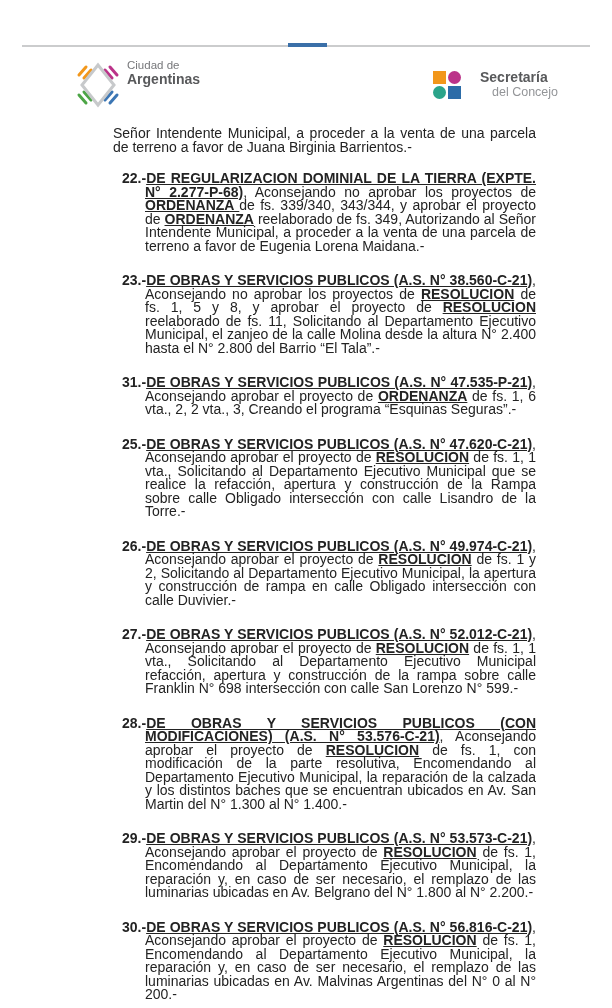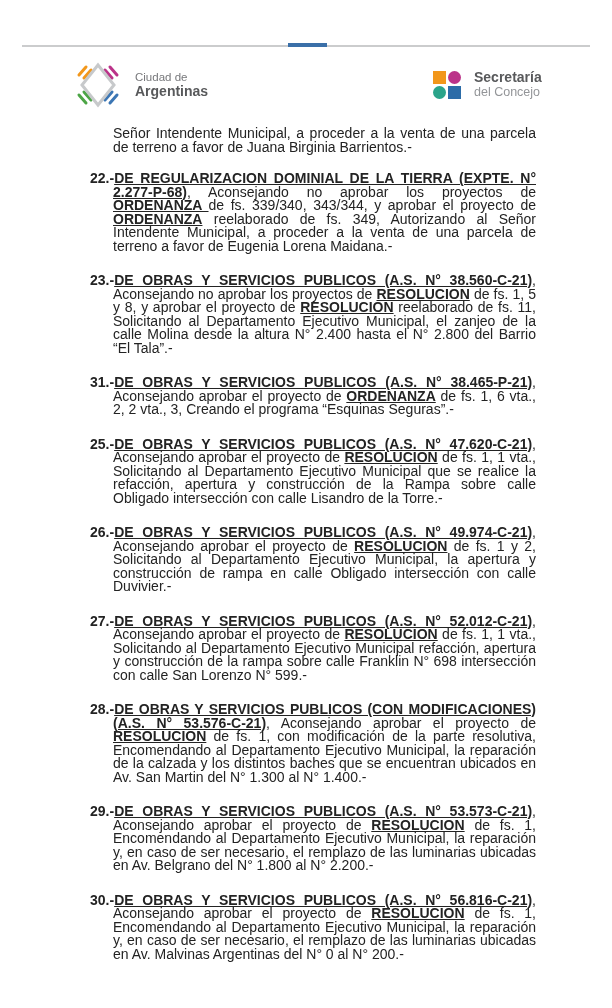--- a/index.html
+++ b/index.html
@@ -11,44 +11,44 @@
   }
   html,body{margin:0;padding:0;background:#e8e8e8;}
   .page{
     width:612px;height:1008px;background:#ffffff;position:relative;
     margin:0 auto;overflow:hidden;
     font-family:"Liberation Sans","DejaVu Sans",sans-serif;color:var(--text-dark);
   }
   .rule{position:absolute;left:22px;width:568px;top:45px;height:2px;background:var(--rule-gray);}
   .rule-accent{position:absolute;left:288px;top:43px;width:39px;height:4px;background:var(--rule-blue);}
 
-  .city-logo{position:absolute;left:76px;top:59px;display:flex;align-items:center;gap:15px;}
+  .city-logo{position:absolute;left:76px;top:59px;display:flex;align-items:flex-start;gap:7px;}
   .city-text .l1{font-size:11.5px;color:var(--logo-gray-mid);line-height:13px;}
   .city-text .l2{font-size:14px;font-weight:bold;color:var(--logo-gray-dark);line-height:15px;}
   .st-o{stroke:var(--logo-orange);} .st-m{stroke:var(--logo-magenta);}
   .st-g{stroke:var(--logo-green);} .st-b{stroke:var(--logo-blue);}
   .diamond-outline{stroke:var(--diamond-gray);stroke-width:3;fill:#ffffff;stroke-linejoin:miter;}
 
-  .council-logo{position:absolute;left:433px;top:70px;display:flex;align-items:center;gap:13px;}
+  .council-logo{position:absolute;left:433px;top:70px;display:flex;align-items:center;gap:19px;}
   .council-icon{display:grid;grid-template-columns:13px 13px;grid-template-rows:13px 13px;gap:2px;}
   .cell{display:block;width:13px;height:13px;}
   .cell.ci{border-radius:50%;}
   .cell.c-orange{background:var(--logo-orange);}
   .cell.c-magenta{background:var(--logo-magenta);}
   .cell.c-teal{background:var(--logo-teal);}
   .cell.c-dblue{background:var(--logo-darkblue);}
   .council-text .l1{font-size:14px;font-weight:bold;color:var(--logo-gray-dark);line-height:15px;}
-  .council-text .l2{font-size:12.5px;color:var(--logo-gray-light);line-height:14px;}
+  .council-text .l2{font-size:12.5px;color:var(--logo-gray-light);line-height:14px;margin-left:12px;}
 
   .content{
     position:absolute;left:90px;top:127px;width:446px;
     font-size:14px;line-height:13.5px;text-align:justify;
   }
   .intro{margin:0 0 18px 23px;}
-  .item{padding-left:23px;text-indent:-23px;margin-bottom:21px;}
+  .item{padding-left:23px;text-indent:-23px;margin-bottom:21px;margin-left:32px;}
   .item-number{font-weight:bold;}
   .seg-bu{font-weight:bold;text-decoration:underline;}
   .seg-n{font-weight:normal;}
 </style>
 </head>
 <body>
 
 <div class="page">
 
   <div class="rule"></div>
@@ -89,21 +89,21 @@
       <div class="l1">Secretaría</div>
       <div class="l2">del Concejo</div>
     </div>
   </div>
 
   <div class="content">
     <p class="intro"><span class="seg-n">Señor Intendente Municipal, a proceder a la venta de una parcela de terreno a favor de Juana Birginia Barrientos.-</span></p>
     <div>
         <div class="item"><span class="item-number">22.-</span><span class="seg-bu">DE REGULARIZACION DOMINIAL DE LA TIERRA (EXPTE. N° 2.277-P-68)</span><span class="seg-n">, Aconsejando no aprobar los proyectos de </span><span class="seg-bu">ORDENANZA </span><span class="seg-n">de fs. 339/340, 343/344, y aprobar el proyecto de </span><span class="seg-bu">ORDENANZA</span><span class="seg-n"> reelaborado de fs. 349, Autorizando al Señor Intendente Municipal, a proceder a la venta de una parcela de terreno a favor de Eugenia Lorena Maidana.-</span></div>
         <div class="item"><span class="item-number">23.-</span><span class="seg-bu">DE OBRAS Y SERVICIOS PUBLICOS (A.S. N° 38.560-C-21)</span><span class="seg-n">, Aconsejando no aprobar los proyectos de </span><span class="seg-bu">RESOLUCION</span><span class="seg-n"> de fs. 1, 5 y 8, y aprobar el proyecto de </span><span class="seg-bu">RESOLUCION</span><span class="seg-n"> reelaborado de fs. 11, Solicitando al Departamento Ejecutivo Municipal, el zanjeo de la calle Molina desde la altura N° 2.400 hasta el N° 2.800 del Barrio “El Tala”.-</span></div>
-        <div class="item"><span class="item-number">31.-</span><span class="seg-bu">DE OBRAS Y SERVICIOS PUBLICOS (A.S. N° 38.465-P-21)</span><span class="seg-n">, Aconsejando aprobar el proyecto de </span><span class="seg-bu">ORDENANZA</span><span class="seg-n"> de fs. 1, 6 vta., 2, 2 vta., 3, Creando el programa “Esquinas Seguras”.-</span></div>
+        <div class="item"><span class="item-number">31.-</span><span class="seg-bu">DE OBRAS Y SERVICIOS PUBLICOS (A.S. N° 47.535-P-21)</span><span class="seg-n">, Aconsejando aprobar el proyecto de </span><span class="seg-bu">ORDENANZA</span><span class="seg-n"> de fs. 1, 6 vta., 2, 2 vta., 3, Creando el programa “Esquinas Seguras”.-</span></div>
         <div class="item"><span class="item-number">25.-</span><span class="seg-bu">DE OBRAS Y SERVICIOS PUBLICOS (A.S. N° 47.620-C-21)</span><span class="seg-n">, Aconsejando aprobar el proyecto de </span><span class="seg-bu">RESOLUCION</span><span class="seg-n"> de fs. 1, 1 vta., Solicitando al Departamento Ejecutivo Municipal que se realice la refacción, apertura y construcción de la Rampa sobre calle Obligado intersección con calle Lisandro de la Torre.-</span></div>
         <div class="item"><span class="item-number">26.-</span><span class="seg-bu">DE OBRAS Y SERVICIOS PUBLICOS (A.S. N° 49.974-C-21)</span><span class="seg-n">, Aconsejando aprobar el proyecto de </span><span class="seg-bu">RESOLUCION</span><span class="seg-n"> de fs. 1 y 2, Solicitando al Departamento Ejecutivo Municipal, la apertura y construcción de rampa en calle Obligado intersección con calle Duvivier.-</span></div>
         <div class="item"><span class="item-number">27.-</span><span class="seg-bu">DE OBRAS Y SERVICIOS PUBLICOS (A.S. N° 52.012-C-21)</span><span class="seg-n">, Aconsejando aprobar el proyecto de </span><span class="seg-bu">RESOLUCION</span><span class="seg-n"> de fs. 1, 1 vta., Solicitando al Departamento Ejecutivo Municipal refacción, apertura y construcción de la rampa sobre calle Franklin N° 698 intersección con calle San Lorenzo N° 599.-</span></div>
         <div class="item"><span class="item-number">28.-</span><span class="seg-bu">DE OBRAS Y SERVICIOS PUBLICOS (CON MODIFICACIONES) (A.S. N° 53.576-C-21)</span><span class="seg-n">, Aconsejando aprobar el proyecto de </span><span class="seg-bu">RESOLUCION</span><span class="seg-n"> de fs. 1, con modificación de la parte resolutiva, Encomendando al Departamento Ejecutivo Municipal, la reparación de la calzada y los distintos baches que se encuentran ubicados en Av. San Martin del N° 1.300 al N° 1.400.-</span></div>
         <div class="item"><span class="item-number">29.-</span><span class="seg-bu">DE OBRAS Y SERVICIOS PUBLICOS (A.S. N° 53.573-C-21)</span><span class="seg-n">, Aconsejando aprobar el proyecto de </span><span class="seg-bu">RESOLUCION</span><span class="seg-n"> de fs. 1, Encomendando al Departamento Ejecutivo Municipal, la reparación y, en caso de ser necesario, el remplazo de las luminarias ubicadas en Av. Belgrano del N° 1.800 al N° 2.200.-</span></div>
         <div class="item"><span class="item-number">30.-</span><span class="seg-bu">DE OBRAS Y SERVICIOS PUBLICOS (A.S. N° 56.816-C-21)</span><span class="seg-n">, Aconsejando aprobar el proyecto de </span><span class="seg-bu">RESOLUCION</span><span class="seg-n"> de fs. 1, Encomendando al Departamento Ejecutivo Municipal, la reparación y, en caso de ser necesario, el remplazo de las luminarias ubicadas en Av. Malvinas Argentinas del N° 0 al N° 200.-</span></div>
       </div>
   </div>
 
 </div>

